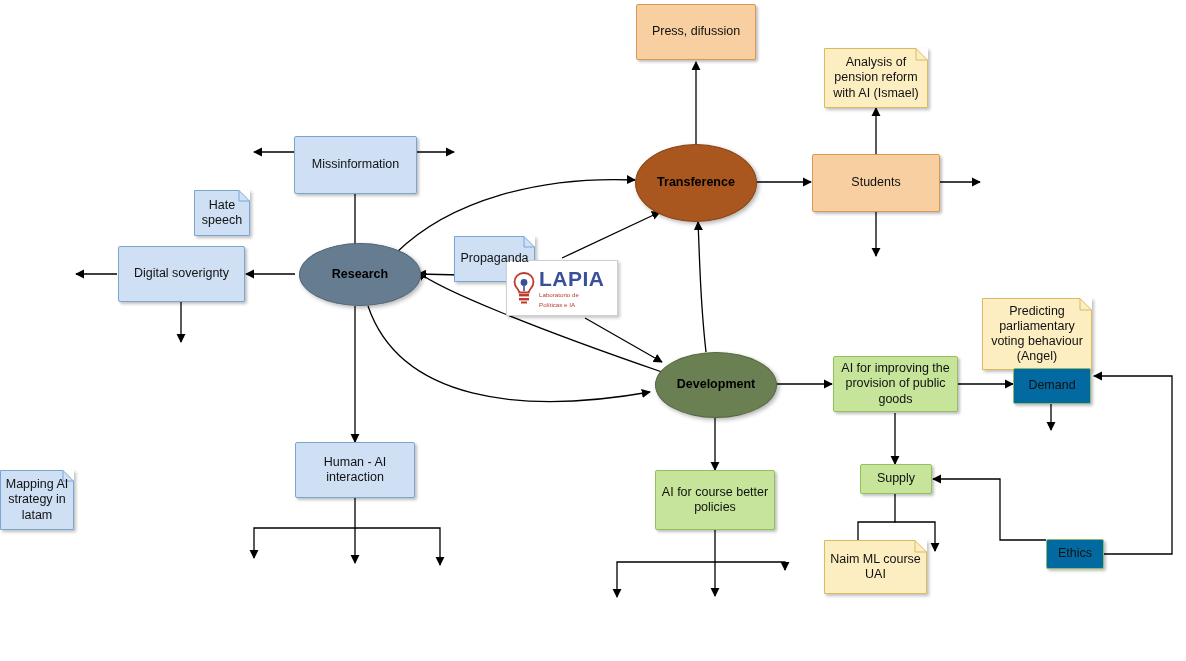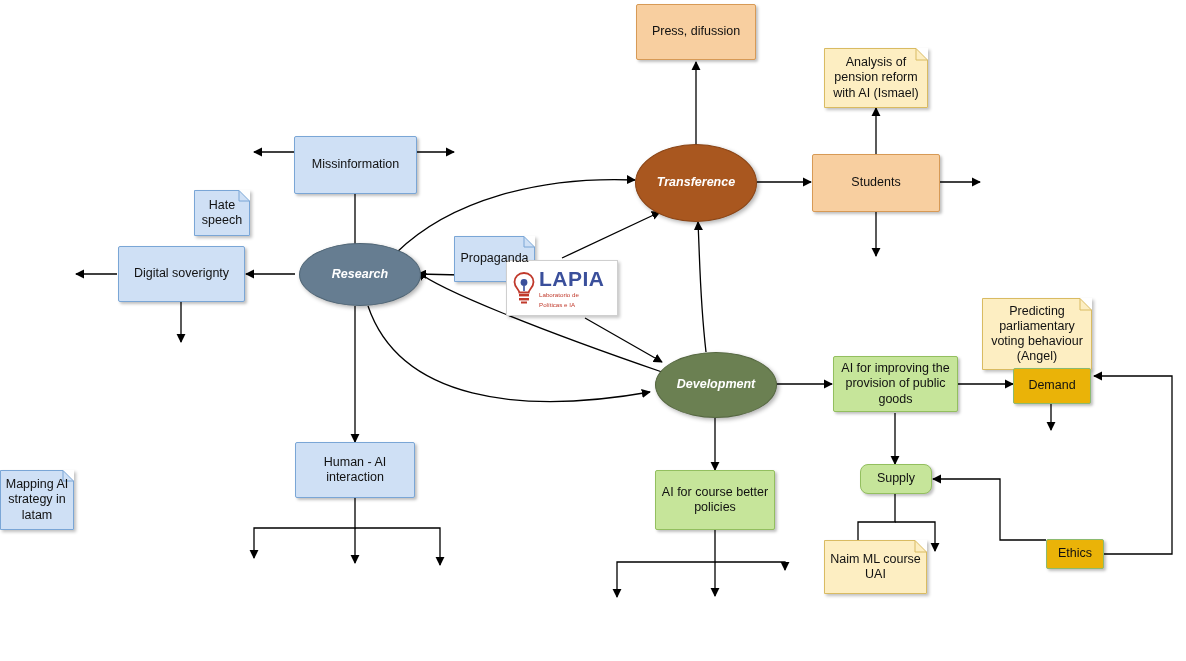--- a/index.html
+++ b/index.html
@@ -38,44 +38,43 @@
   }
   
   .rect {
     border: 1.2px solid #6f9fd0;
     border-radius: 2px;
     box-shadow: 2px 2px 3px rgba(0,0,0,0.25);
   }
   .rect.blue    { background: #cfe0f5; border-color: #7aa6d6; }
   .rect.orange  { background: #f8cfa0; border-color: #d79a56; }
   .rect.green   { background: #c6e59a; border-color: #93bf5f; }
-  .rect.green2  { background: #eab308; border-color: #8cba70; }
+  .rect.green2  { background: #0369a1; border-color: #8cba70; }
 
   
   .note {
     position: relative;
     box-shadow: 2px 2px 3px rgba(0,0,0,0.25);
   }
   .note .sheet {
     position: absolute;
     inset: 0;
   }
   .note .label {
     position: relative;
     z-index: 2;
     width: 100%;
   }
   
   .ellipse {
     border-radius: 50%;
-    color: #ffffff;
+    color: #000000;
     font-weight: bold;
     font-size: 12.5px;
     box-shadow: 2px 2px 4px rgba(0,0,0,0.3);
-    font-style: italic;
   }
   .ellipse.grayblue { background: #667d91; border: 1.2px solid #4e6474; }
   .ellipse.brown    { background: #a9571f; border: 1.2px solid #8a4415; }
   .ellipse.olive    { background: #6b8052; border: 1.2px solid #556740; }
 
   
   #logo {
     position: absolute;
     left: 506px;
     top: 260px;
@@ -276,21 +275,21 @@
 
   <div class="node rect green2" style="left:1013px; top:368px; width:78px; height:36px;">
     <span>Demand</span>
   </div>
 
   <div class="node rect blue" style="left:295px; top:442px; width:120px; height:56px;">
     <span>Human - AI
 interaction</span>
   </div>
 
-  <div class="node rect green" style="left:860px; top:464px; width:72px; height:30px;border-radius:8px;">
+  <div class="node rect green" style="left:860px; top:464px; width:72px; height:30px;">
     <span>Supply</span>
   </div>
 
   <div class="node rect green" style="left:655px; top:470px; width:120px; height:60px;">
     <span>AI for course better
 policies</span>
   </div>
 
   <div class="node rect green2" style="left:1046px; top:539px; width:58px; height:30px;">
     <span>Ethics</span>

